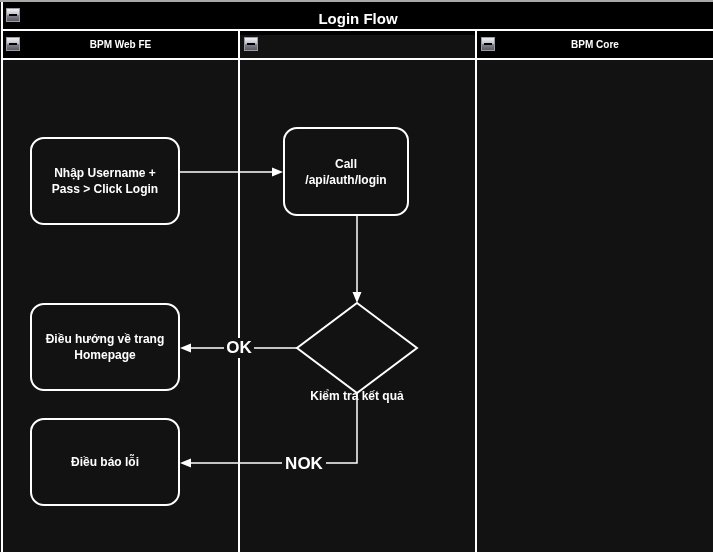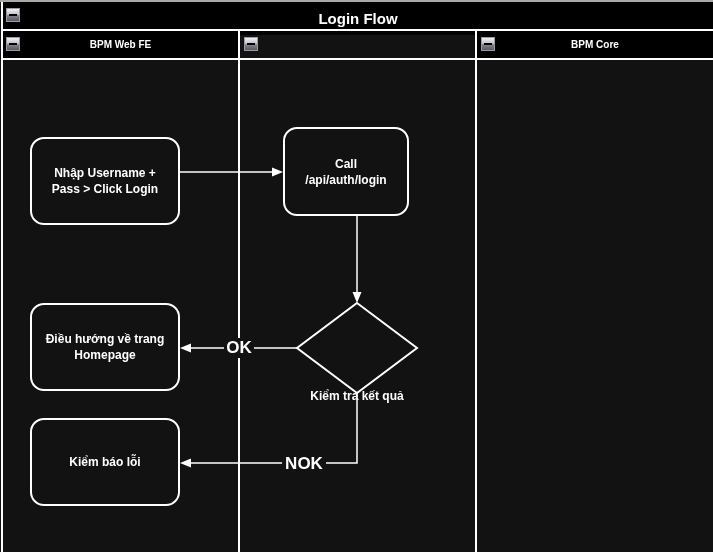--- a/index.html
+++ b/index.html
@@ -160,21 +160,21 @@
   <div class="node node-b">
     <span>Call /api/auth/login</span>
   </div>
   <div class="diamond-label">
     <span>Kiểm tra kết quả</span>
   </div>
   <div class="node node-c">
     <span>Điều hướng về trang Homepage</span>
   </div>
   <div class="node node-d">
-    <span>Kiểm báo lỗi</span>
+    <span>Điều báo lỗi</span>
   </div>
 
   <div class="edge-label label-ok">
     <span>OK</span>
   </div>
   <div class="edge-label label-nok">
     <span>NOK</span>
   </div>
 
 </div>

